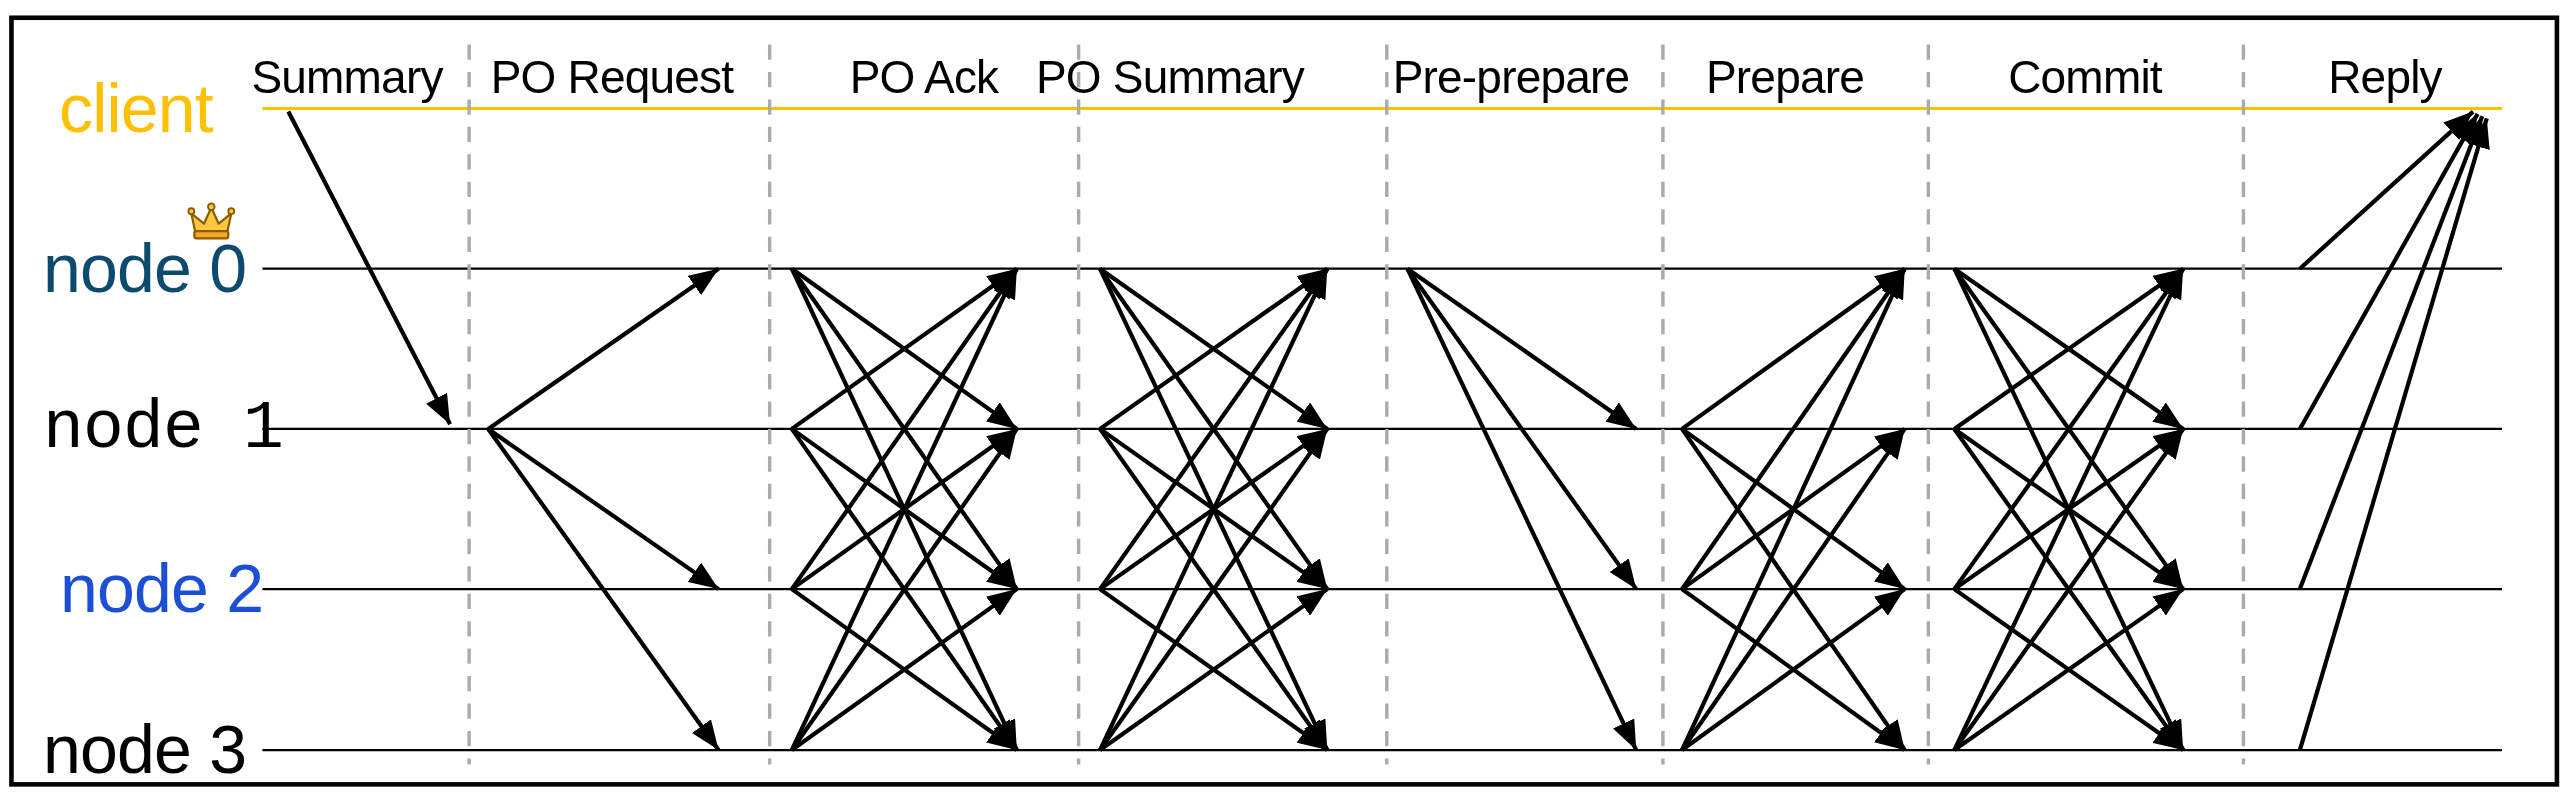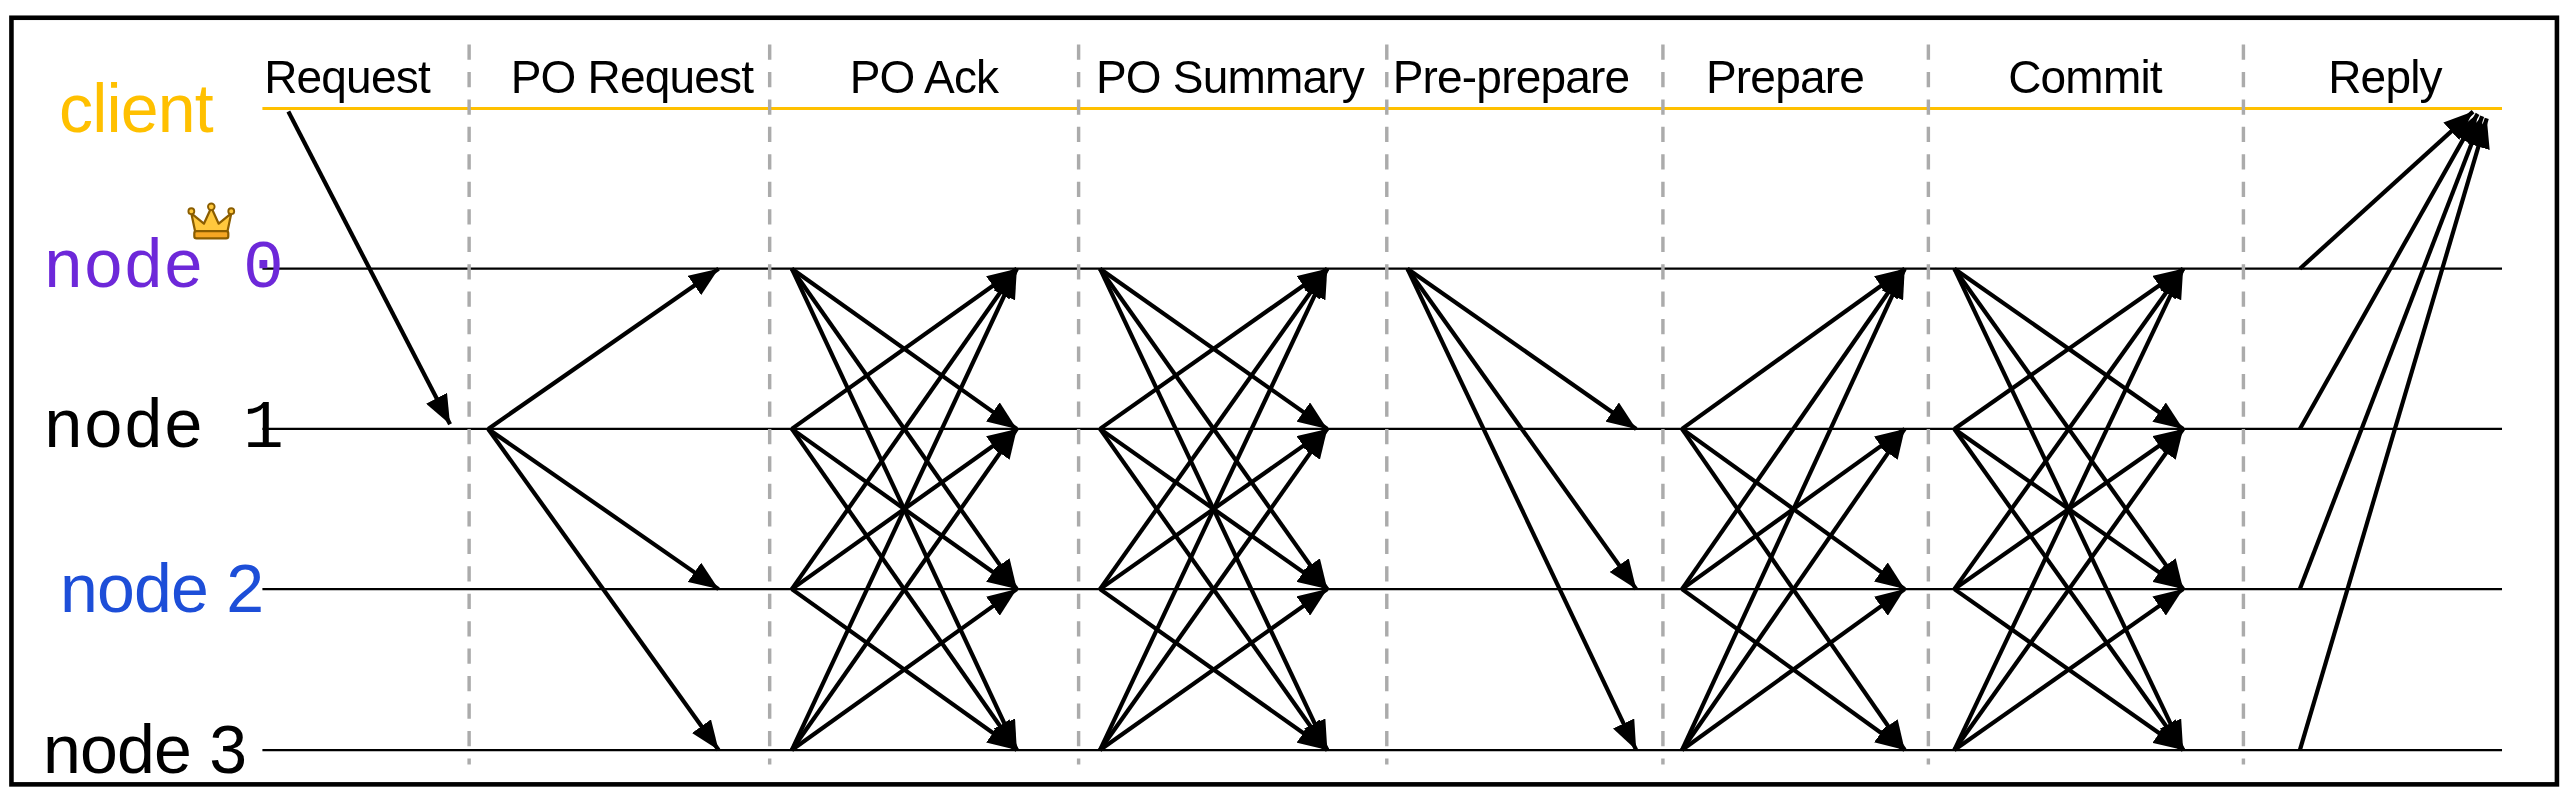--- a/index.html
+++ b/index.html
@@ -126,27 +126,27 @@
           <path d="M10,38 L5,14 L22,28 L32,6 L42,28 L59,14 L54,38 Z" fill="#FFC83D" stroke="#8A5D00" stroke-width="3" stroke-linejoin="round"></path>
           <rect x="9" y="38" width="46" height="10" rx="3" fill="#F5A623" stroke="#8A5D00" stroke-width="3"></rect>
           <circle cx="5" cy="11" r="4" fill="#FFC83D" stroke="#8A5D00" stroke-width="2.5"></circle>
           <circle cx="32" cy="5" r="4.5" fill="#FFC83D" stroke="#8A5D00" stroke-width="2.5"></circle>
           <circle cx="59" cy="11" r="4" fill="#FFC83D" stroke="#8A5D00" stroke-width="2.5"></circle>
         </g>
       </g>
   </svg>
   <div id="labels">
       <div class="lane-label" style="left: 59px; top: 78px; color: rgb(255, 192, 0);">client</div>
-      <div class="lane-label" style="left: 43px; top: 238px; color: #6d28d9; font-family: Liberation Mono, monospace;">node 0</div>
+      <div class="lane-label" style="left: 43px; top: 238px; color: #0c4a6e;">node 0</div>
       <div class="lane-label" style="left: 43px; top: 398px; color: rgb(0, 0, 0); font-family: Liberation Mono, monospace;">node 1</div>
       <div class="lane-label" style="left: 60px; top: 558px; color: #1d4ed8;">node 2</div>
       <div class="lane-label" style="left: 43px; top: 719px; color: rgb(0, 0, 0);">node 3</div>
-      <div class="phase-label" style="left: 179px;">Request</div>
-      <div class="phase-label" style="left: 464px;">PO Request</div>
+      <div class="phase-label" style="left: 179px;">Summary</div>
+      <div class="phase-label" style="left: 444px;">PO Request</div>
       <div class="phase-label" style="left: 756px;">PO Ack</div>
-      <div class="phase-label" style="left: 1062px;">PO Summary</div>
+      <div class="phase-label" style="left: 1002px;">PO Summary</div>
       <div class="phase-label" style="left: 1343px;">Pre-prepare</div>
       <div class="phase-label" style="left: 1617px;">Prepare</div>
       <div class="phase-label" style="left: 1917px;">Commit</div>
       <div class="phase-label" style="left: 2217px;">Reply</div>
     </div>
 </div>
 
 
 </body></html>

